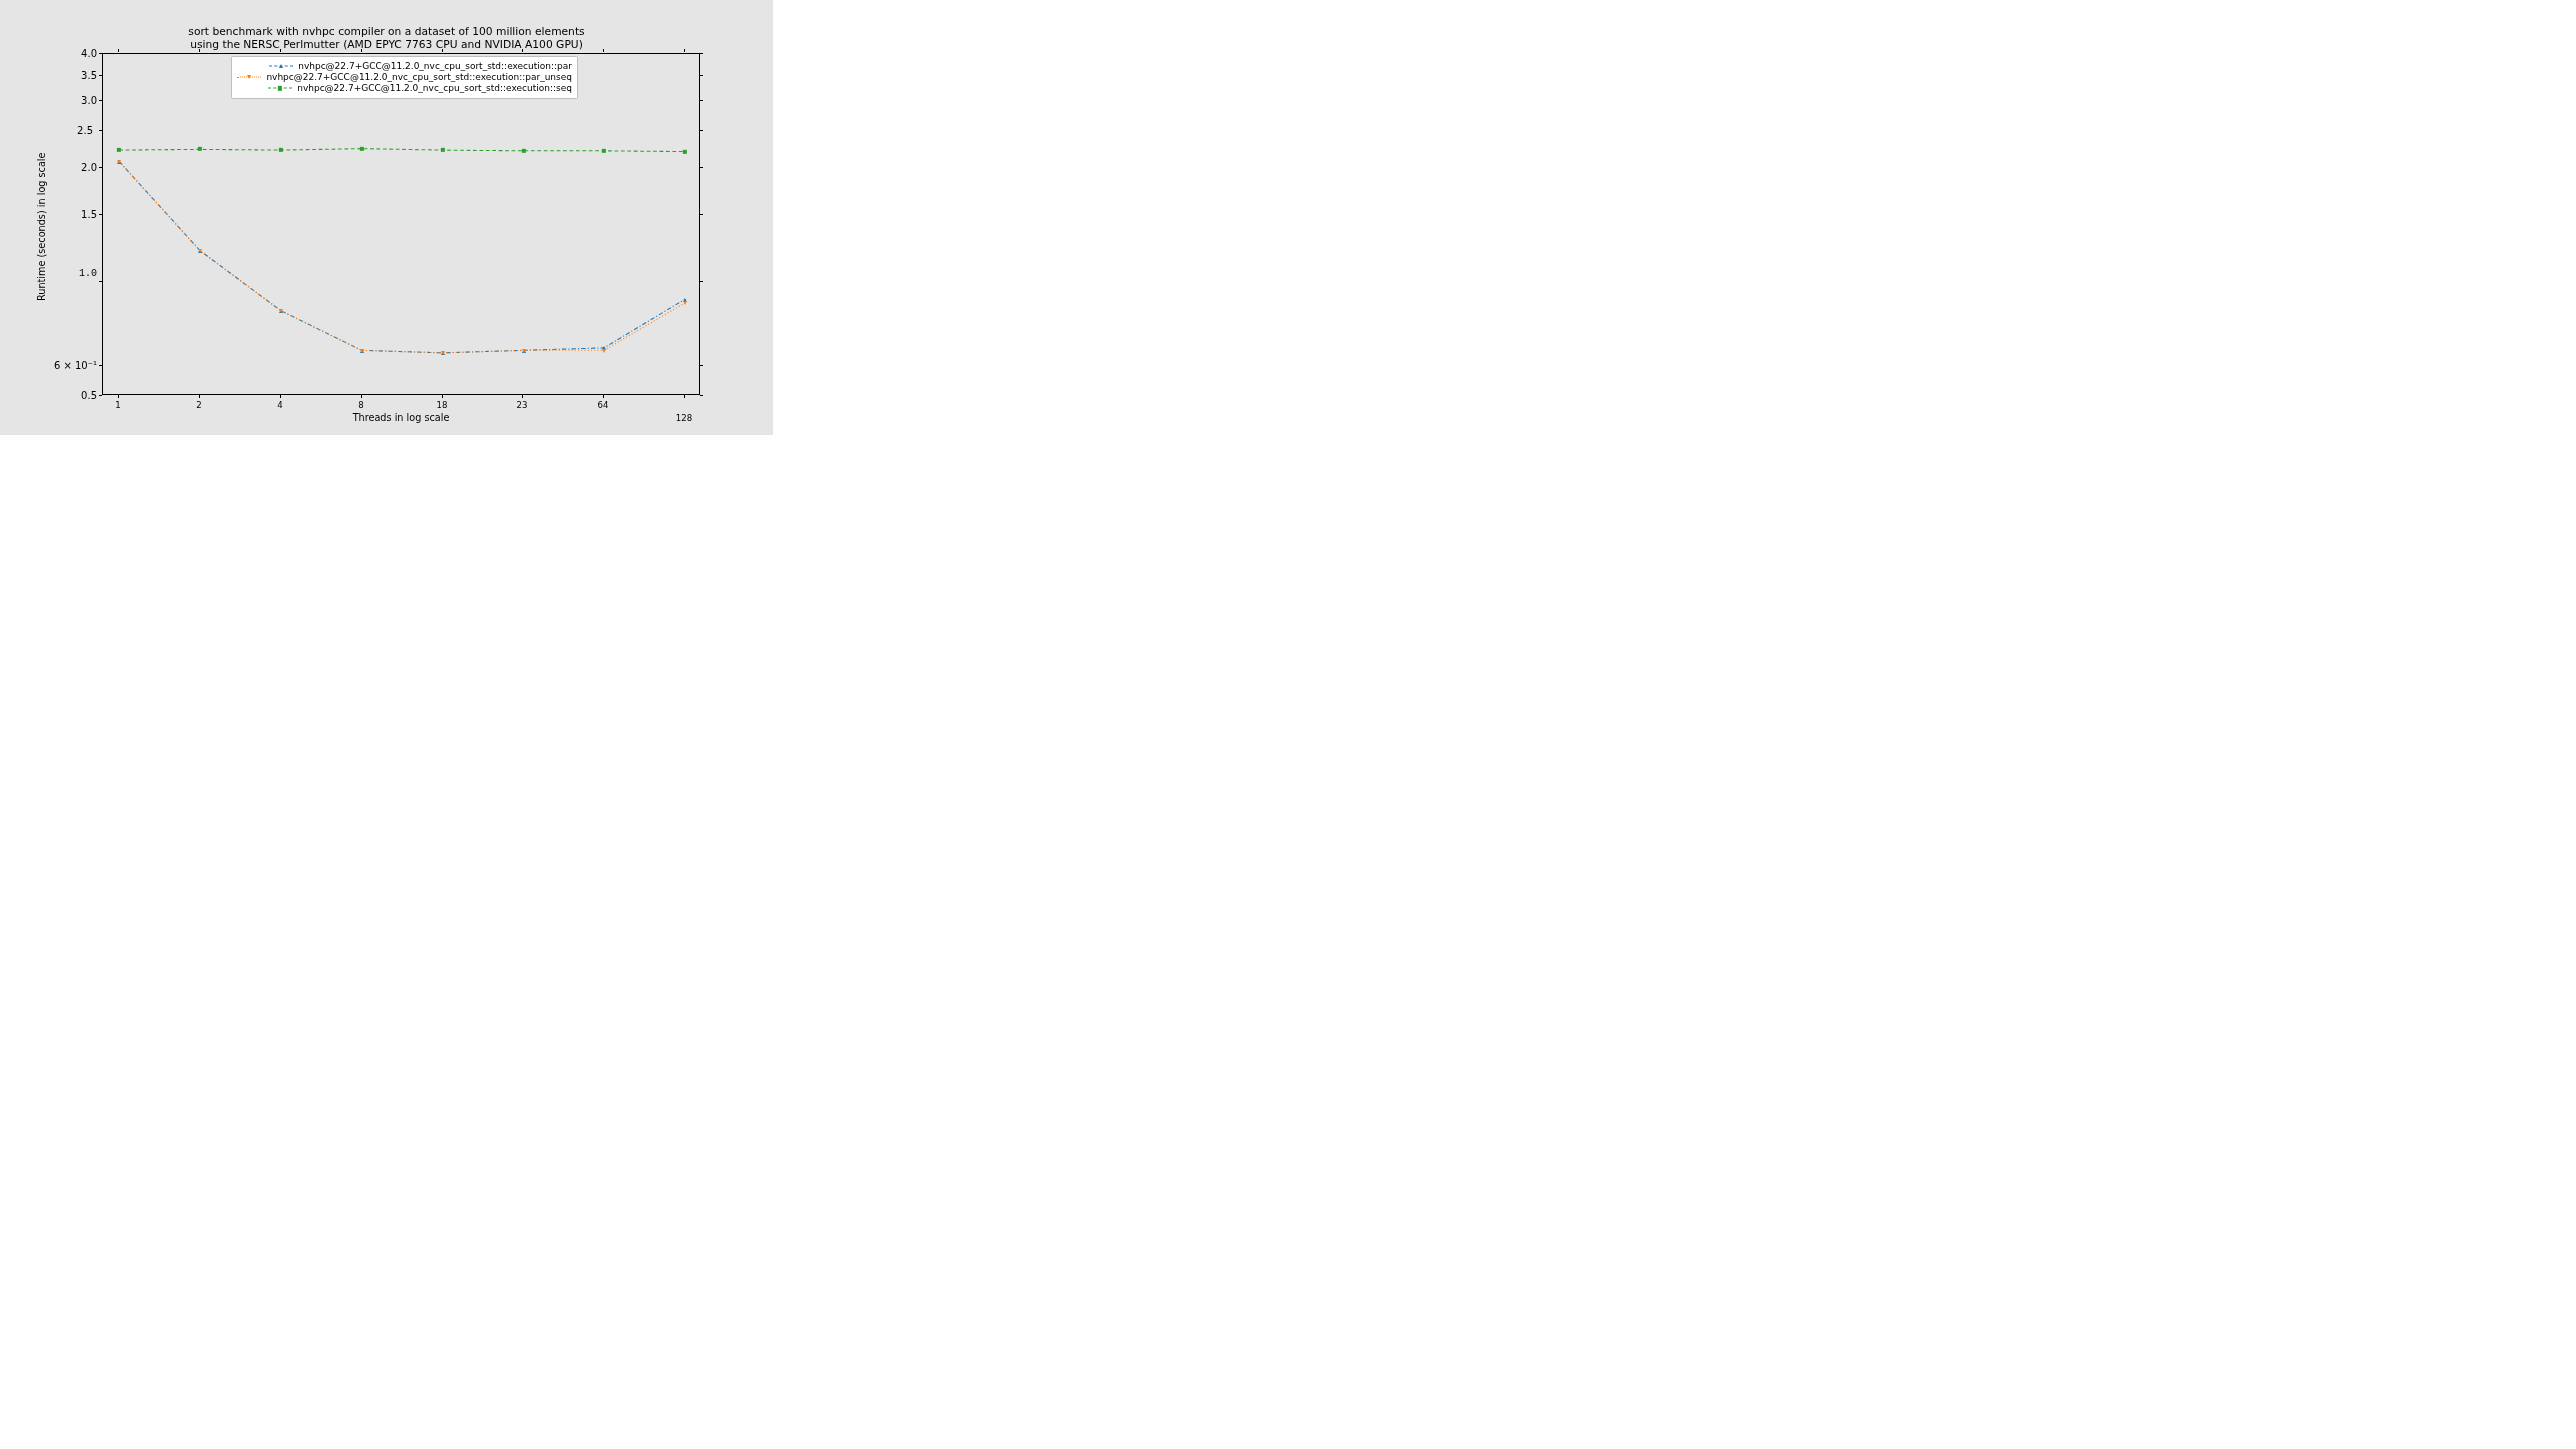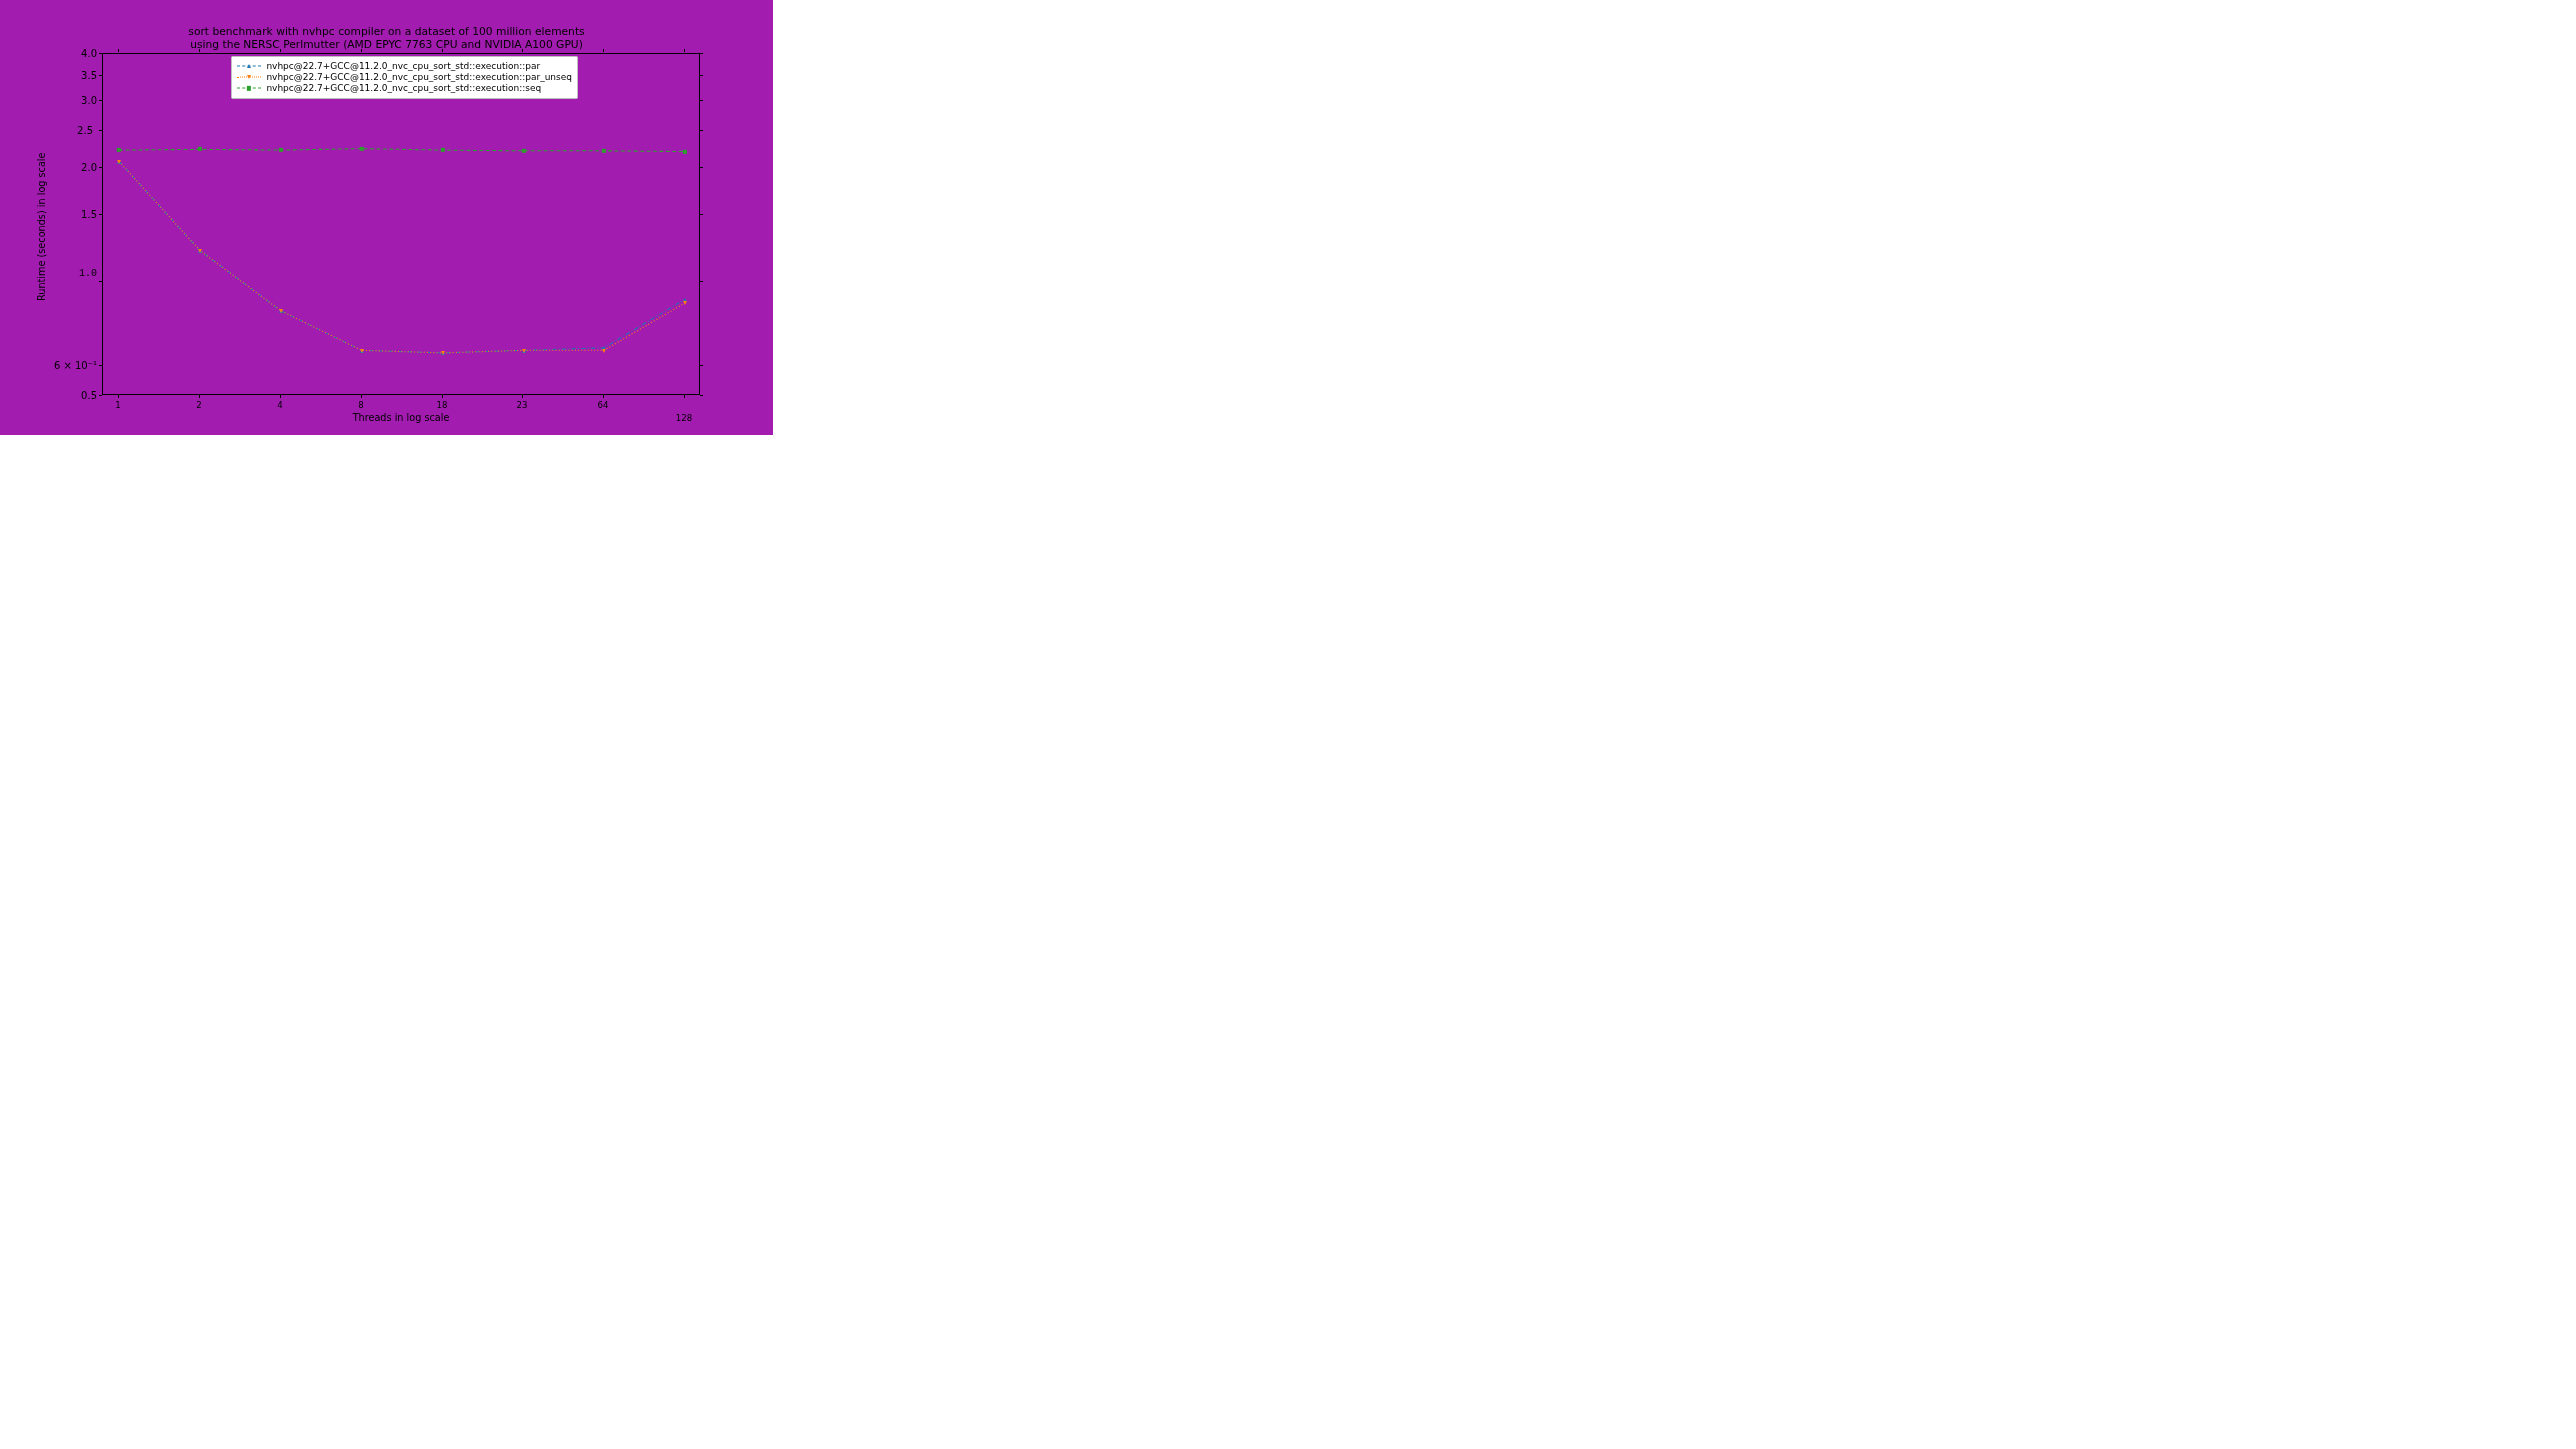--- a/index.html
+++ b/index.html
@@ -5,21 +5,21 @@
   html, body {
     margin: 0;
     padding: 0;
     background: #ffffff;
     font-family: "DejaVu Sans", "Helvetica", "Arial", sans-serif;
   }
   .figure {
     position: relative;
     width: 773px;
     height: 435px;
-    background: #a21caf;
+    background: #e5e5e5;
   }
   .title {
     position: absolute;
     width: 100%;
     text-align: center;
     font-size: 10.7px;
     color: #000;
     line-height: 1.25;
   }
   .plot-area {
@@ -75,20 +75,21 @@
     background: #ffffff;
     padding: 3.2px 5.4px;
     font-size: 9px;
   }
   .legend-row {
     display: flex;
     align-items: center;
     gap: 5.4px;
     margin: 1.1px 0;
     white-space: nowrap;
+    justify-content: flex-end;
   }
   .legend-swatch {
     width: 23.6px;
     height: 7.5px;
     position: relative;
     flex: 0 0 23.6px;
   }
   .legend-line {
     position: absolute;
     left: 0;

